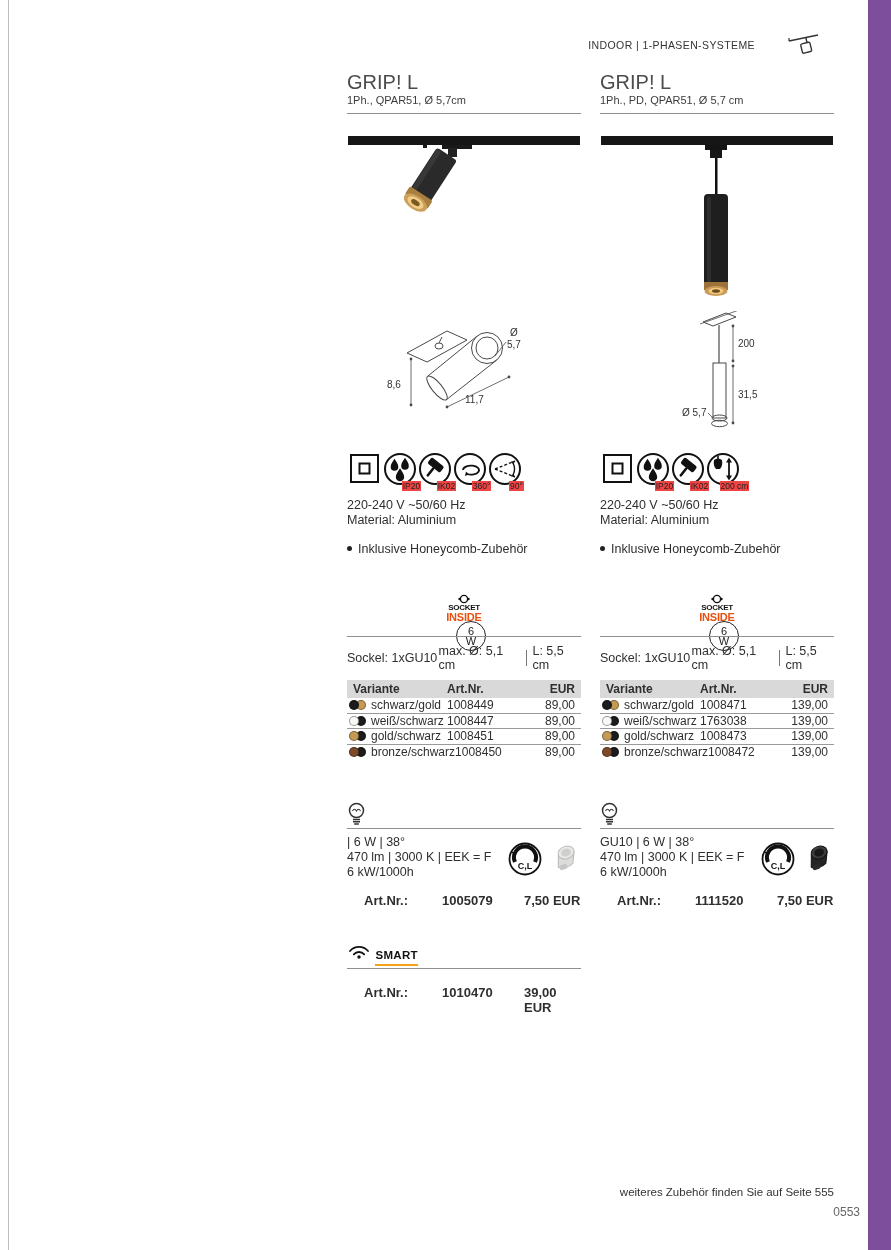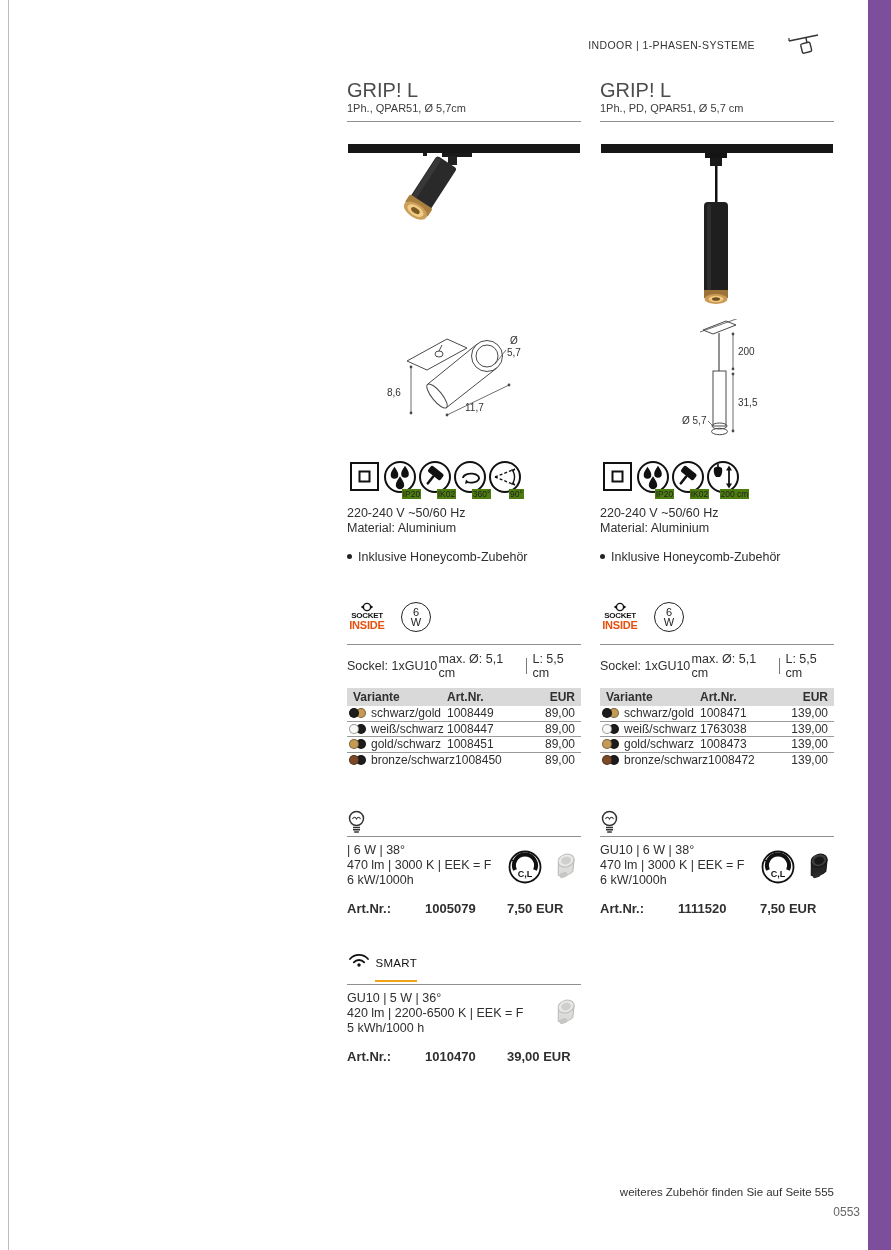--- a/index.html
+++ b/index.html
@@ -6,42 +6,42 @@
   .page{position:relative;width:891px;height:1250px;background:#ffffff;overflow:hidden;
         font-family:"Liberation Sans", sans-serif;color:#2f2f2f;}
   .page-edge{position:absolute;left:8px;top:0;width:1px;height:100%;background:#bdbdbd;}
   .purple-bar{position:absolute;right:0;top:0;width:23px;height:100%;}
 
   
   .breadcrumb{position:absolute;top:39px;right:136px;font-size:10.5px;letter-spacing:.4px;color:#333;}
   .header-icon{position:absolute;top:31px;left:787px;}
 
   
-  .col{position:absolute;top:14px;width:234px;height:1116px;}
+  .col{position:absolute;top:6px;width:234px;height:1116px;}
   .col-left{left:347px;}
   .col-right{left:600px;}
   .blk{position:absolute;left:0;width:100%;}
 
   .p-title{font-size:20px;color:#4c4c4c;line-height:20px;}
   .p-sub{font-size:11px;color:#3c3c3c;margin-top:2px;}
   .title-blk{top:66px;border-bottom:1px solid #8f8f8f;padding-bottom:7px;}
 
   .img-blk{top:124px;height:182px;}
   .draw-blk{top:305px;height:135px;}
   .draw-blk text{font-size:10px;fill:#333;}
 
   .icon-row{top:446px;display:flex;align-items:flex-start;}
   .icon-item{display:flex;flex-direction:column;align-items:center;width:35px;}
-  .icon-label{font-size:8.5px;color:#222;margin-top:-5px;background:#4d7c0f;padding:0 1px;white-space:nowrap;margin-left:24px;}
+  .icon-label{font-size:8.5px;color:#222;margin-top:-5px;background:#ef4444;padding:0 1px;white-space:nowrap;margin-left:24px;}
 
   .voltage-blk{top:492px;font-size:12.5px;line-height:15px;}
   .feature-blk{top:536px;font-size:12.5px;}
   .bullet{display:inline-block;width:5px;height:5px;border-radius:50%;background:#222;margin-right:6px;vertical-align:2px;}
 
-  .socket-blk{top:588px;display:flex;align-items:flex-start;}
+  .socket-blk{top:588px;display:flex;align-items:center;flex-direction:column;}
   .socket-logo{width:40px;text-align:center;line-height:8px;}
   .socket-word{font-size:8px;font-weight:900;letter-spacing:-.3px;color:#111;display:block;}
   .inside-word{font-size:11px;font-weight:900;letter-spacing:-.2px;display:block;margin-top:1px;}
   .watt-badge{margin-left:14px;width:28px;height:28px;border:1.5px solid #222;border-radius:50%;
               display:flex;flex-direction:column;align-items:center;justify-content:center;
               font-size:11px;line-height:10px;color:#222;}
 
   .sockel-blk{top:630px;border-top:1px solid #8f8f8f;padding-top:7px;display:flex;align-items:center;font-size:12.5px;}
   .sockel-name{width:97px;}
   .sockel-div{width:1px;height:16px;background:#777;margin:0 6px 0 7px;}
@@ -58,27 +58,27 @@
   .dot{width:10px;height:10px;border-radius:50%;border:1px solid rgba(0,0,0,.38);box-sizing:border-box;}
   .dot.first{position:relative;z-index:2;}
   .dot.second{margin-left:-3px;z-index:1;}
 
   .lamp-blk{top:796px;}
   .lamp-head{height:24px;}
   .lamp-rule{border-top:1px solid #8f8f8f;margin-top:2px;padding-top:6px;}
   .lamp-specs{font-size:12.5px;line-height:15px;position:relative;min-height:48px;}
   .lamp-icons{position:absolute;right:0;top:6px;display:flex;align-items:center;gap:4px;}
   .art-row{display:flex;font-size:13px;font-weight:700;margin-top:10px;}
-  .art-label{width:78px;}
+  .art-label{width:78px;margin-left:17px;}
   .art-nr{width:80px;}
   .art-price{flex:1;text-align:left;padding-left:2px;}
 
   .smart-blk{top:938px;}
   .smart-logo{display:inline-block;text-align:center;}
-  .smart-word{font-size:11.5px;font-weight:400;letter-spacing:.3px;color:#111;border-bottom:2.5px solid;padding-bottom:11px;display:inline-block;}
+  .smart-word{font-size:11.5px;font-weight:700;letter-spacing:.3px;color:#111;border-bottom:2.5px solid;padding-bottom:3px;display:inline-block;}
 
   .footer-note{position:absolute;top:1186px;right:57px;font-size:11.5px;color:#333;}
   .page-number{position:absolute;top:1205px;right:31px;font-size:12px;color:#666;}
 </style>
 </head>
 <body>
 
 <div class="page">
   <div class="page-edge"></div>
   <div class="purple-bar" style="background: rgb(124, 78, 156);"></div>
@@ -323,35 +323,20 @@
         <svg width="24" height="15" viewBox="0 0 24 15">
           <g fill="none" stroke="#111" stroke-width="1.8" stroke-linecap="round">
             <path d="M3,7 A12,12 0 0 1 21,7"></path>
             <path d="M6.8,10.3 A7,7 0 0 1 17.2,10.3"></path>
           </g>
           <circle cx="12" cy="13" r="1.7" fill="#111"></circle>
         </svg>
         <div class="smart-word" style="border-bottom-color: rgb(240, 163, 25);">SMART</div>
       </div>
       <div class="lamp-rule">
-        <div class="lamp-specs">
-          <div>GU10 | 5 W | 36°</div>
-          <div>420 lm | 2200-6500 K | EEK = F</div>
-          <div>5 kWh/1000 h</div>
-          <div class="lamp-icons">
-            <svg width="34" height="32" viewBox="0 0 34 32">
-              <g transform="rotate(-18 17 16)">
-                <path d="M9,22 L13,10 A9,7 0 0 1 29,12 L24,23 A10,6 0 0 1 9,22 Z" fill="#dcdcda" stroke="#b8b8b6"></path>
-                <ellipse cx="21" cy="10.5" rx="8.2" ry="6.2" fill="#e8e8e6" stroke="#bcbcba"></ellipse>
-                <ellipse cx="21" cy="10.5" rx="5" ry="3.8" fill="#cfcfcd"></ellipse>
-                <rect x="10" y="21" width="8" height="5" rx="2" fill="#c6c6c4"></rect>
-              </g>
-            </svg>
-          </div>
-        </div>
         <div class="art-row">
           <span class="art-label">Art.Nr.:</span>
           <span class="art-nr">1010470</span>
           <span class="art-price">39,00 EUR</span>
         </div>
       </div>
     </div>
   </div>
 
   <div class="col col-right">

